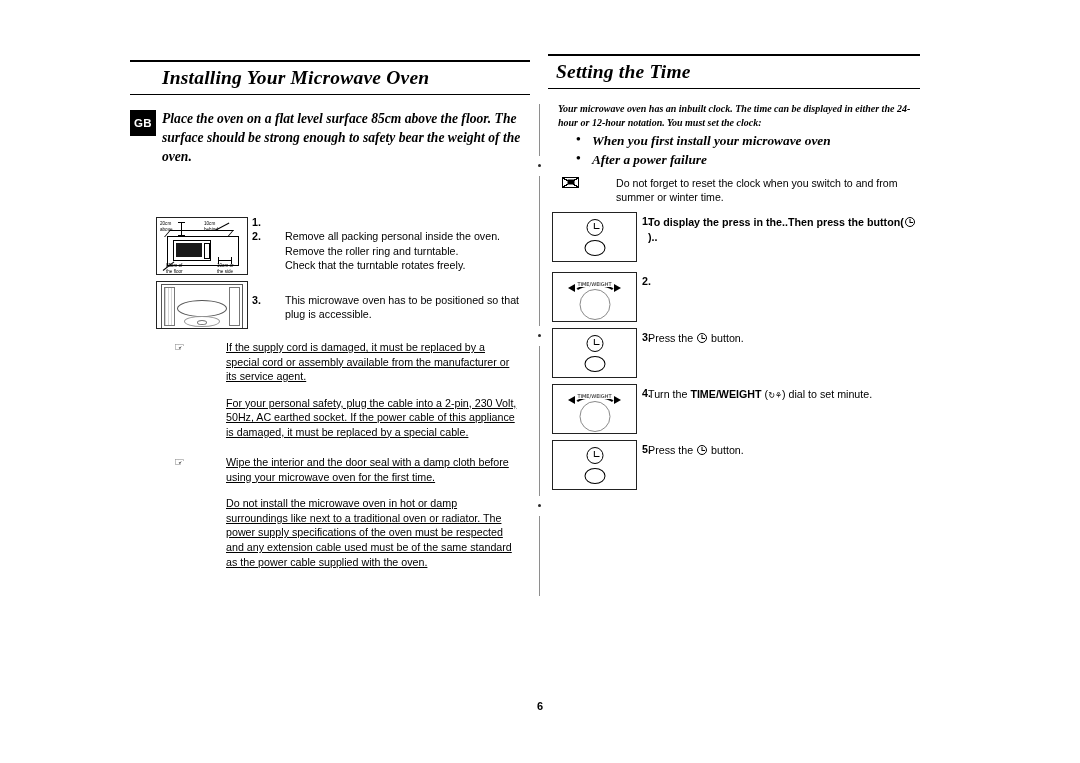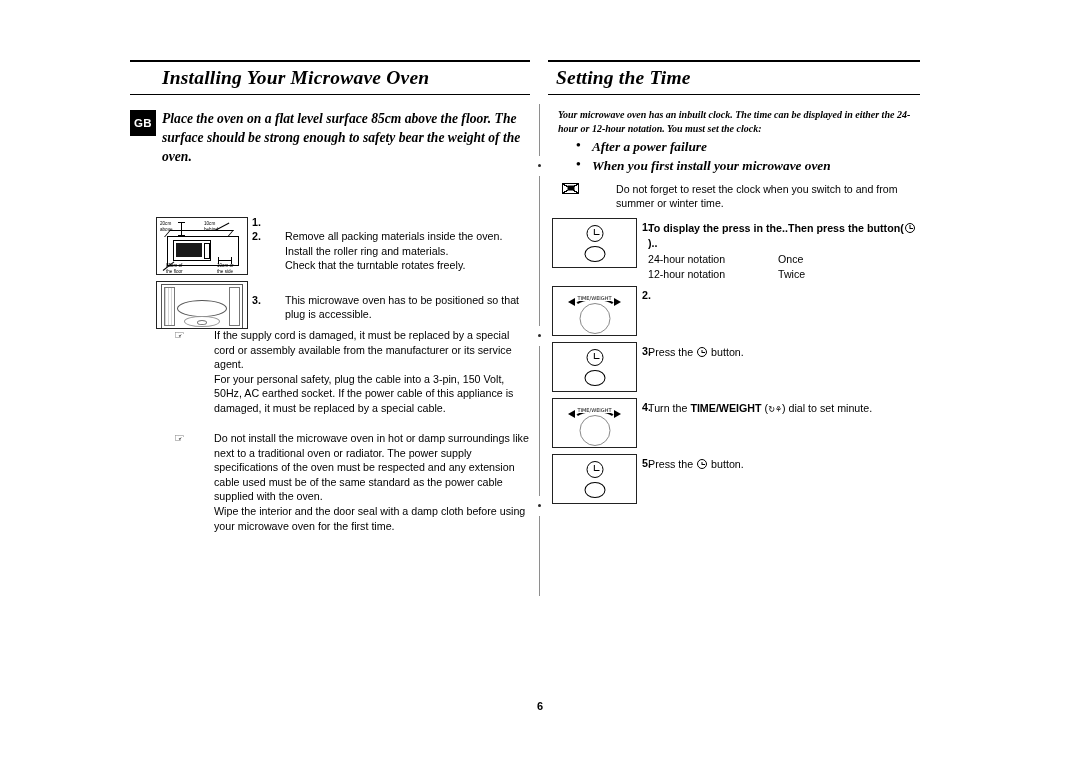--- a/index.html
+++ b/index.html
@@ -12,21 +12,21 @@
     width: 1080px;
     height: 725px;
     background: #ffffff;
     font-family: "Liberation Sans", sans-serif;
     color: #000000;
     overflow: hidden;
   }
 
   
   .col-left  { position: absolute; left: 130px;  top: 60px; width: 400px; }
-  .col-right { position: absolute; left: 548px; top: 60px; width: 372px; }
+  .col-right { position: absolute; left: 548px; top: 54px; width: 372px; }
 
   
   .sec-rule-top    { border-top: 2.5px solid #000; }
   .sec-rule-bottom { border-top: 1.6px solid #000; }
   .sec-title {
     font-family: "Liberation Serif", serif;
     font-style: italic;
     font-weight: bold;
     font-size: 19.5px;
     letter-spacing: 0.2px;
@@ -272,21 +272,21 @@
     margin-bottom: 16px;
   }
   .hand-icon {
     position: absolute;
     left: 18px;
     top: 1px;
     font-size: 12px;
     line-height: 1;
     font-family: "DejaVu Sans", sans-serif;
   }
-  .hand-note p { margin: 0; }
+  .hand-note p { margin: 12px; text-decoration: underline; }
 
   
   .divider { position: absolute; left: 538px; top: 104px; width: 3px; height: 492px; }
   .div-seg {
     position: absolute;
     left: 1px;
     width: 0;
     border-left: 1px solid #8e8e8e;
   }
   .div-dot {
@@ -526,44 +526,44 @@
     </div>
 
     <div class="steps-left">
 
       <div class="step">
         <span class="step-num">1.</span>
       </div>
 
       <div class="step">
         <span class="step-num">2.</span>
-        <p>Remove all packing materials inside the oven.</p>
-        <p>Install the roller ring and materials.</p>
+        <p>Remove all packing personal inside the oven.</p>
+        <p>Remove the roller ring and turntable.</p>
         <p>Check that the turntable rotates freely.</p>
       </div>
 
       <div class="step" style="margin-top:20px;">
         <span class="step-num">3.</span>
         <p>This microwave oven has to be positioned so that plug is accessible.</p>
       </div>
 
     </div>
 
     <div class="hand-notes">
 
       <div class="hand-note">
         <span class="hand-icon">☞</span>
         <p>If the supply cord is damaged, it must be replaced by a special cord or assembly available from the manufacturer or its service agent.</p>
-        <p>For your personal safety, plug the cable into a 3-pin, 150 Volt, 50Hz, AC earthed socket. If the power cable of this appliance is damaged, it must be replaced by a special cable.</p>
+        <p>For your personal safety, plug the cable into a 2-pin, 230 Volt, 50Hz, AC earthed socket. If the power cable of this appliance is damaged, it must be replaced by a special cable.</p>
       </div>
 
       <div class="hand-note">
         <span class="hand-icon">☞</span>
+        <p>Wipe the interior and the door seal with a damp cloth before using your microwave oven for the first time.</p>
         <p>Do not install the microwave oven in hot or damp surroundings like next to a traditional oven or radiator. The power supply specifications of the oven must be respected and any extension cable used must be of the same standard as the power cable supplied with the oven.</p>
-        <p>Wipe the interior and the door seal with a damp cloth before using your microwave oven for the first time.</p>
       </div>
 
     </div>
 
   </div>
 
   <div class="divider">
     <div class="div-seg" style="top:0px;   height:52px;"></div>
     <div class="div-dot" style="top:60px;"></div>
     <div class="div-seg" style="top:72px;  height:150px;"></div>
@@ -575,49 +575,39 @@
 
   <div class="col-right">
 
     <div class="sec-rule-top"></div>
     <div class="sec-title">Setting the Time</div>
     <div class="sec-rule-bottom"></div>
 
     <div class="lead-block">
       <div class="lead">Your microwave oven has an inbuilt clock. The time can be displayed in either the 24-hour or 12-hour notation. You must set the clock:</div>
       <ul class="lead-bullets">
+        <li>When you first install your microwave oven</li>
         <li>After a power failure</li>
-        <li>When you first install your microwave oven</li>
       </ul>
       <div class="note-env">
         <span class="env-icon"></span>
         <span>Do not forget to reset the clock when you switch to and from summer or winter time.</span>
       </div>
     </div>
 
     <div class="steps-right">
 
       <div class="rstep" style="min-height:56px;">
         <div class="rstep-box">
           <span class="clock-icon"></span>
           <span class="blank-btn"></span>
         </div>
         <span class="rstep-num">1.</span>
         <div class="rstep-text">
           <span class="hdr">To display the press in the..</span><span class="hdr">Then press the button(</span><span class="mini-clock"></span><span class="hdr">)..</span>
-          <div class="notation-table">
-            <div class="notation-row">
-              <span class="c1">24-hour notation</span>
-              <span>Once</span>
-            </div>
-            <div class="notation-row">
-              <span class="c1">12-hour notation</span>
-              <span>Twice</span>
-            </div>
-          </div>
         </div>
       </div>
 
       <div class="rstep">
         <div class="rstep-box">
           <span class="dial-arc"></span>
           <span class="arrow-left-tip"></span>
           <span class="arrow-right-tip"></span>
           <span class="dial-tag">TIME/WEIGHT</span>
           <span class="dial"></span>

